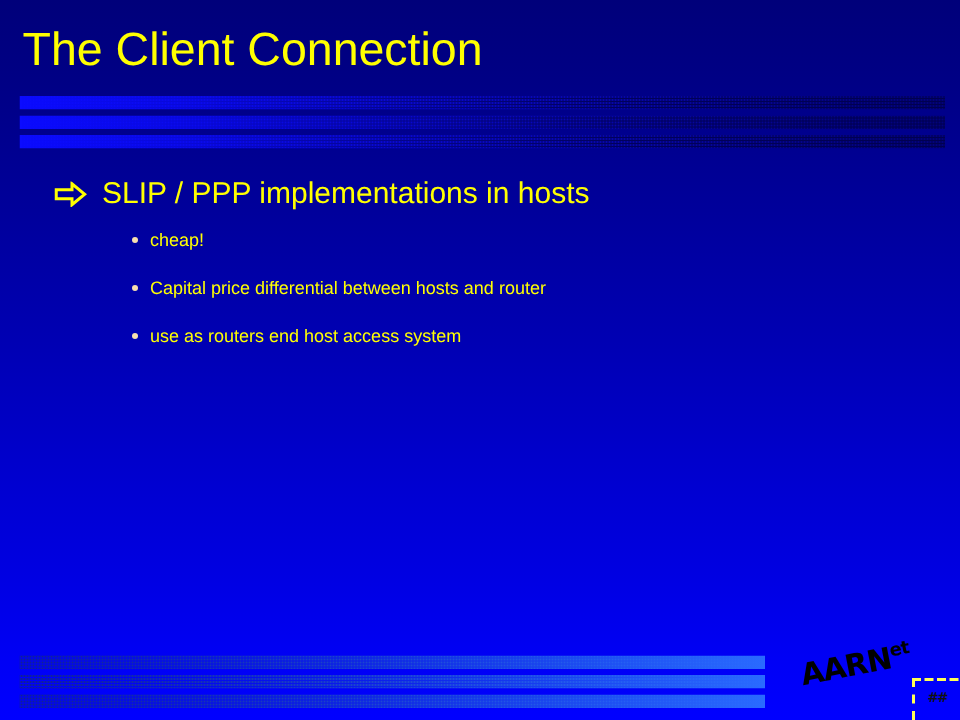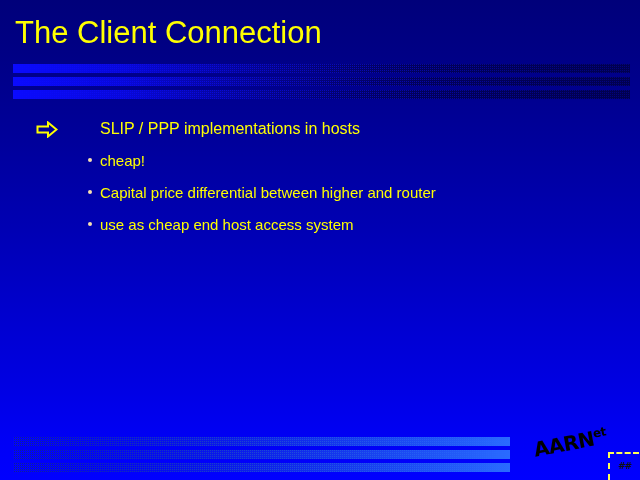--- a/index.html
+++ b/index.html
@@ -115,40 +115,40 @@
   
   #body-content {
     position: absolute;
     left: 0;
     top: 116px;
     width: 640px;
   }
 
   .level1 {
     position: relative;
-    padding-left: 100px;
+    padding-left: 68px;
     color: #ffff00;
-    font-size: 16px;
+    font-size: 20px;
     line-height: 26px;
     margin-bottom: 7px;
   }
   .arrow-marker {
     position: absolute;
     left: 36px;
     top: 5px;
     width: 22px;
     height: 17px;
     line-height: 0;
   }
 
   .level2 {
     position: relative;
     padding-left: 100px;
     color: #ffff00;
-    font-size: 15px;
+    font-size: 12px;
     line-height: 23px;
     margin-bottom: 9px;
     max-width: 580px;
   }
   .dot-marker {
     position: absolute;
     left: 88px;
     top: 9px;
     width: 4px;
     height: 4px;
@@ -239,27 +239,27 @@
       <span>SLIP / PPP implementations in hosts</span>
     </div>
 
     <div class="level2">
       <span class="dot-marker"></span>
       <span class="wrap-line">cheap!</span>
     </div>
 
     <div class="level2">
       <span class="dot-marker"></span>
-      <span class="wrap-line">Capital price differential between higher and router</span>
+      <span class="wrap-line">Capital price differential between hosts and router</span>
     </div>
 
 
     <div class="level2">
       <span class="dot-marker"></span>
-      <span class="wrap-line">use as cheap end host access system</span>
+      <span class="wrap-line">use as routers end host access system</span>
     </div>
 
   </div>
 
   <div class="bar-group" id="bars-bottom">
     <div class="bar">
       <div class="fill"></div>
       <div class="dither"></div>
     </div>
     <div class="bar">

